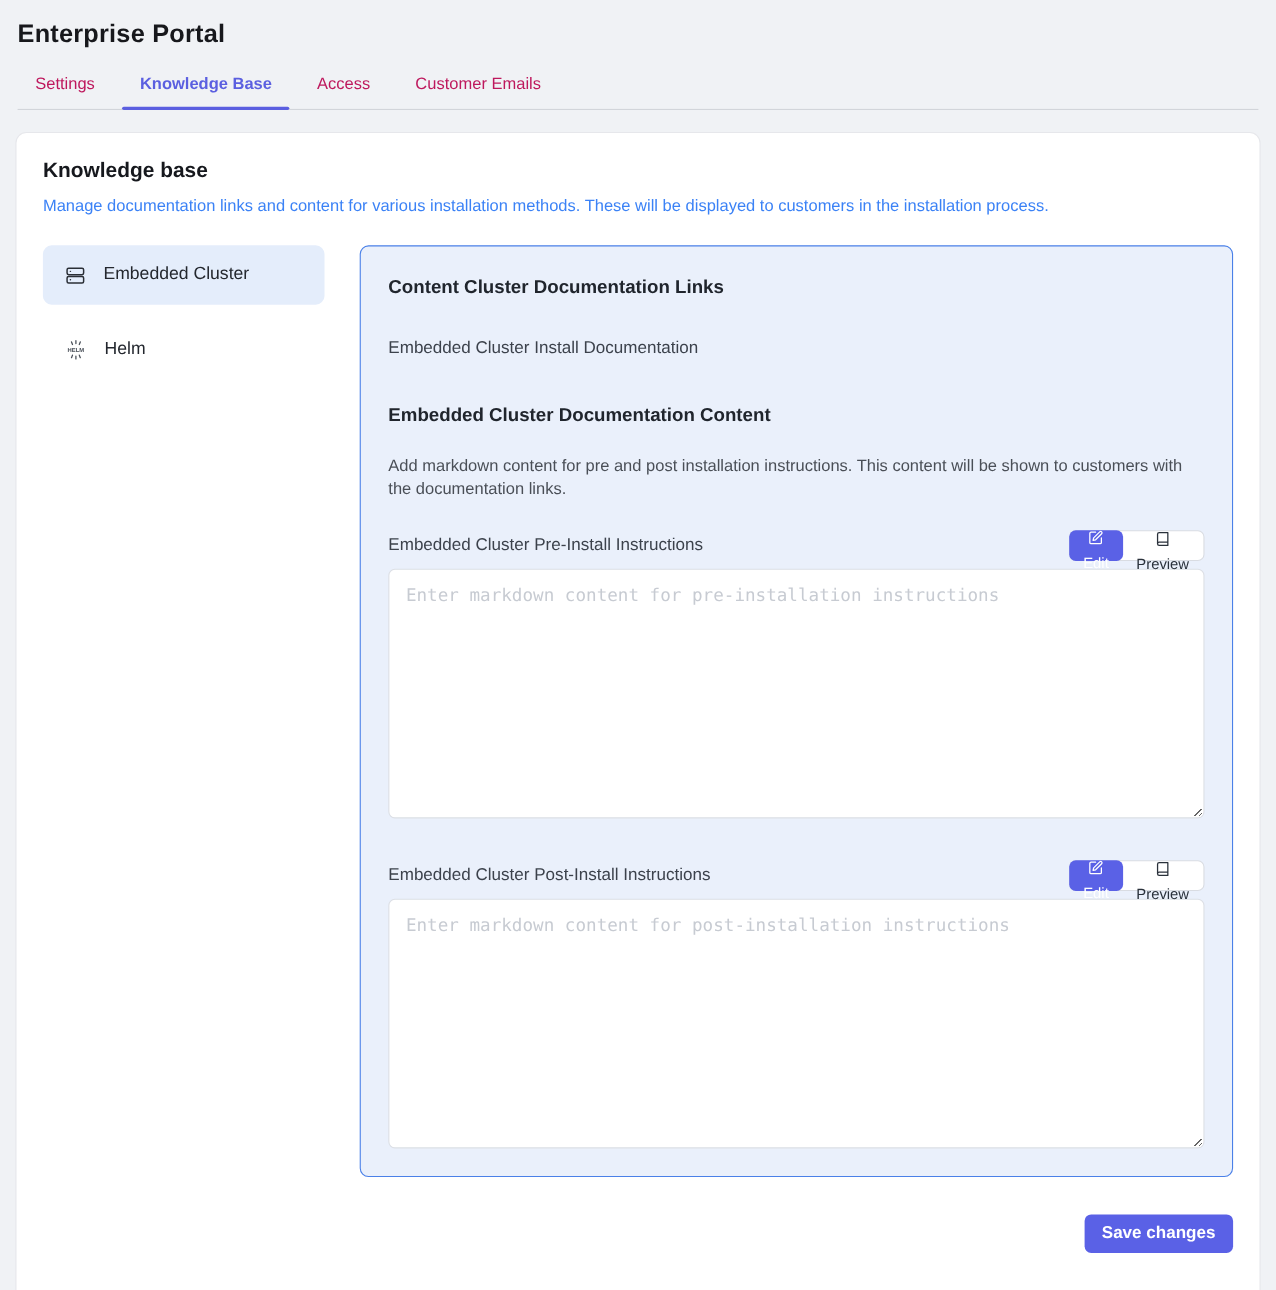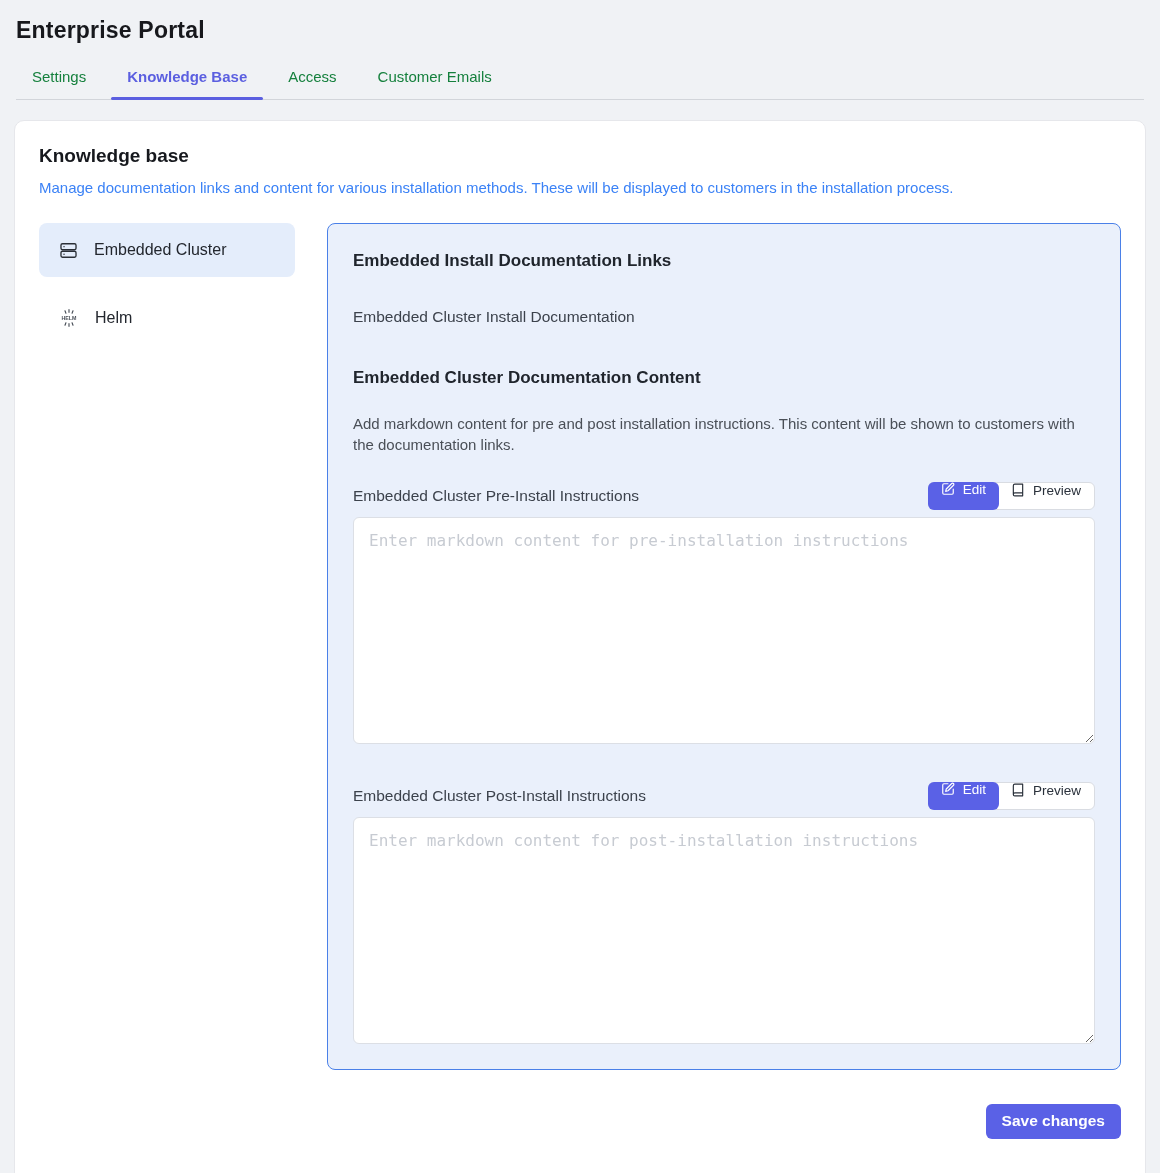--- a/index.html
+++ b/index.html
@@ -18,21 +18,21 @@
     letter-spacing: 0.2px;
   }
 
   
   .tabs {
     display: flex; gap: 9px; margin: 13px 16px 0;
     border-bottom: 1px solid #D2D5DA;
   }
   .tab {
     position: relative; padding: 11px 16px 14px;
-    font-size: 15px; color: #15803d; cursor: pointer; white-space: nowrap;
+    font-size: 15px; color: #be185d; cursor: pointer; white-space: nowrap;
   }
   .tab.active { color: #5B5FE0; font-weight: 700; }
   .tab.active::after {
     content: ""; position: absolute; left: 0; right: 0; bottom: -1px;
     height: 3px; background: #5B5FE0; border-radius: 2px;
   }
 
   
   .card {
     margin: 20px 14px 0; background: #FFFFFF;
@@ -88,23 +88,23 @@
     display: flex; justify-content: space-between; align-items: center;
   }
   .row-1 { margin-top: 27px; }
   .row-2 { margin-top: 38px; }
 
   .segmented {
     display: flex; align-items: stretch; height: 28px;
     background: #fff; border: 1px solid #D9DCE2; border-radius: 6px;
   }
   .seg-btn {
-    display: flex; align-items: flex-start; gap: 8px; padding: 0 13px;
+    display: flex; align-items: center; gap: 8px; padding: 0 13px;
     font-size: 13.5px; border: none; background: transparent;
-    cursor: pointer; color: #2A313B; font-family: "Liberation Sans", sans-serif;
+    cursor: pointer; color: #2A313B; font-family: "Liberation Sans", sans-serif; flex-direction: column;
   }
   .seg-btn.active {
     background: #5A61E6; color: #fff; border-radius: 6px; margin: -1px;
   }
   .seg-btn .icn { display: flex; }
 
   textarea.md-area {
     display: block; width: 100%; height: 227px; margin-top: 7px;
     background: #fff; border: 1px solid #DCDFE5; border-radius: 6px;
     padding: 13px 15px; resize: both;
@@ -164,21 +164,21 @@
             <line x1="16.8" y1="20.6" x2="15.7" y2="17.8"></line>
             <text x="12" y="14.4" text-anchor="middle" font-size="6.4" font-weight="bold" fill="#4A5059" stroke="none" font-family="'Liberation Sans',sans-serif">HELM</text>
           </svg>
         </span>
         <span>Helm</span>
       </div>
     </div>
 
     <div class="panel">
 
-      <h3 class="panel-heading">Embedded Install Documentation Links</h3>
+      <h3 class="panel-heading">Content Cluster Documentation Links</h3>
 
       <div class="field-label mt-label">Embedded Cluster Install Documentation</div>
 
 
       <h3 class="panel-heading heading-2">Embedded Cluster Documentation Content</h3>
 
       <p class="panel-desc">Add markdown content for pre and post installation instructions. This content will be shown to customers with the documentation links.</p>
 
       <div class="field-row row-1">
         <div class="field-label">Embedded Cluster Pre-Install Instructions</div>

